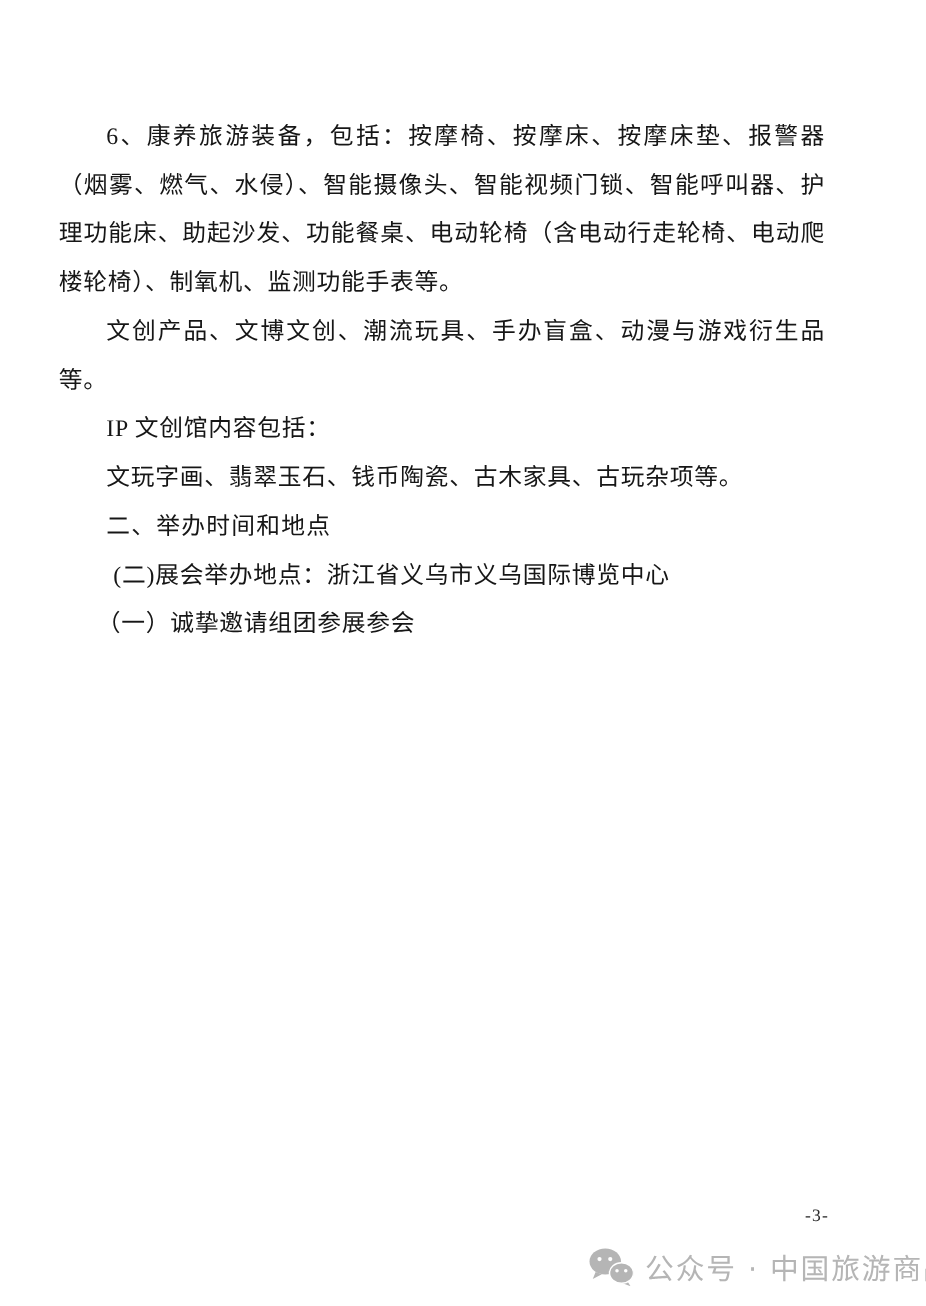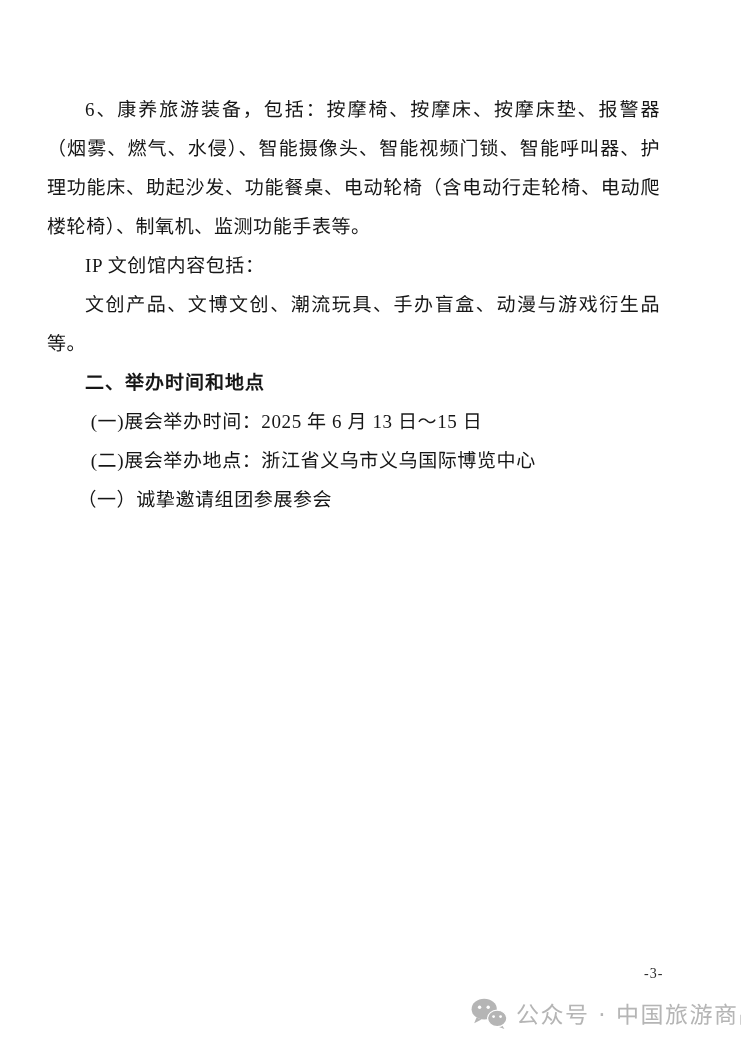--- a/index.html
+++ b/index.html
@@ -27,21 +27,21 @@
     font-size: 19px;
     line-height: 39px;
     letter-spacing: 0.6px;
     text-align: justify;
     text-justify: inter-ideograph;
     word-break: break-all;
   }
   p.indent2 { text-indent: 2em; }
   p.heading {
     text-indent: 2em;
-    font-weight: 700;
+    font-weight: 400;
     font-family: "DejaVu Sans", "Liberation Sans", sans-serif;
     letter-spacing: 1px;
   }
   p.sub-half { text-indent: 2.3em; }
   p.sub-full { text-indent: 1.6em; }
   .page-number {
     position: absolute;
     top: 966px;
     left: 644px;
     font-size: 14px;
@@ -66,24 +66,24 @@
     white-space: nowrap;
   }
 </style>
 </head>
 <body>
 
 <div class="page">
 
   <div class="content">
     <p class="indent2">6、康养旅游装备，包括：按摩椅、按摩床、按摩床垫、报警器（烟雾、燃气、水侵）、智能摄像头、智能视频门锁、智能呼叫器、护理功能床、助起沙发、功能餐桌、电动轮椅（含电动行走轮椅、电动爬楼轮椅）、制氧机、监测功能手表等。</p>
+    <p class="indent2">文创产品、文博文创、潮流玩具、手办盲盒、动漫与游戏衍生品等。</p>
     <p class="indent2">IP 文创馆内容包括：</p>
-    <p class="indent2">文创产品、文博文创、潮流玩具、手办盲盒、动漫与游戏衍生品等。</p>
+    <p class="indent2">文玩字画、翡翠玉石、钱币陶瓷、古木家具、古玩杂项等。</p>
     <p class="heading">二、举办时间和地点</p>
-    <p class="sub-half">(一)展会举办时间：2025 年 6 月 13 日～15 日</p>
     <p class="sub-half">(二)展会举办地点：浙江省义乌市义乌国际博览中心</p>
     <p class="sub-full">（一）诚挚邀请组团参展参会</p>
   </div>
 
   <div class="page-number">-3-</div>
 
   <div class="watermark">
     <span>
       <svg class="watermark-icon" viewBox="0 0 36 31" xmlns="http://www.w3.org/2000/svg">
 

